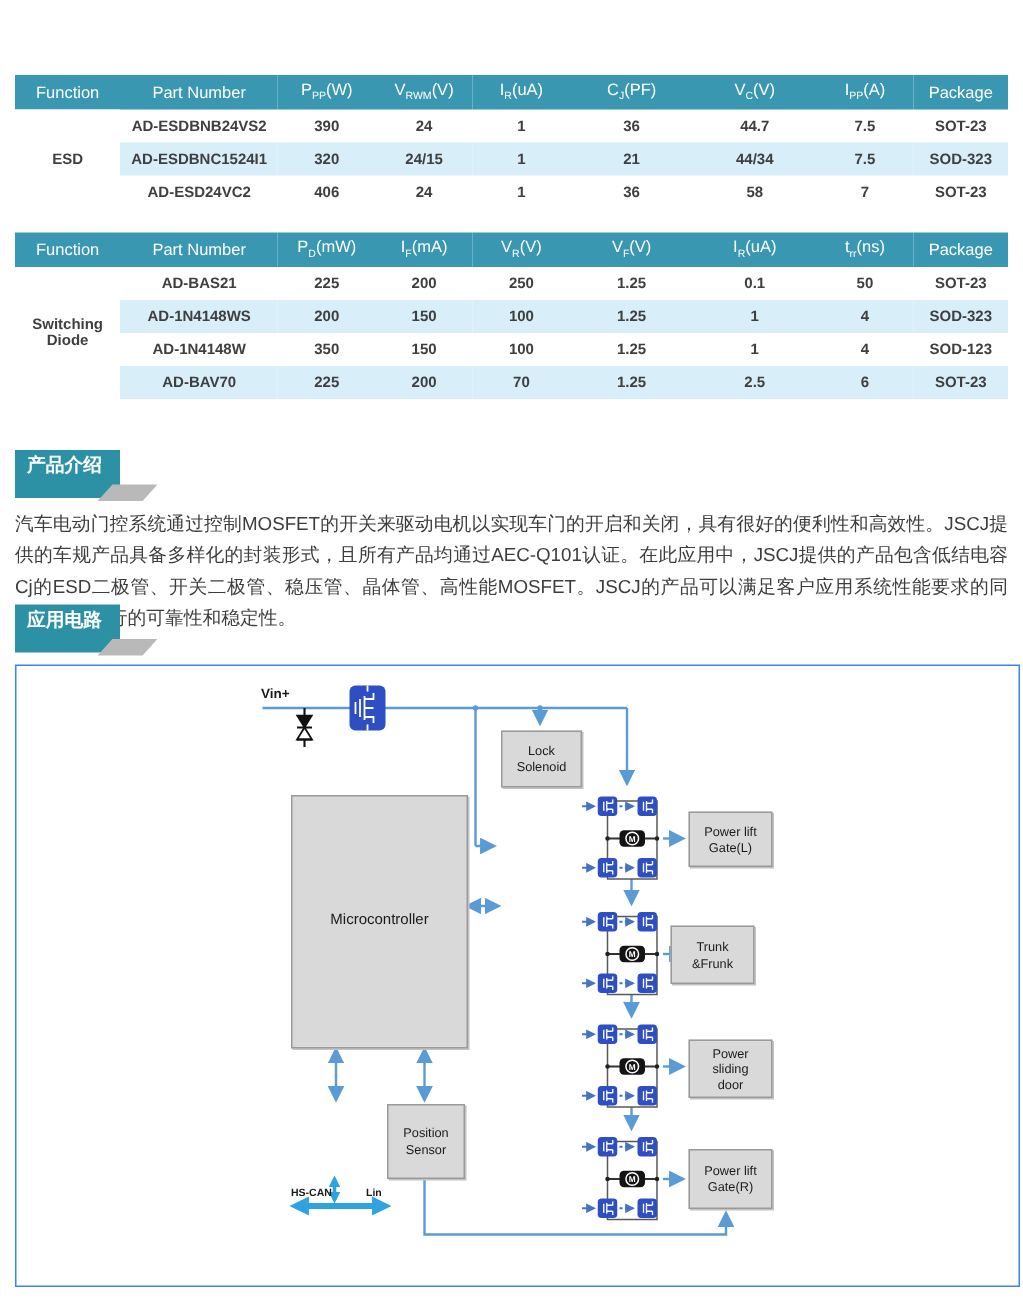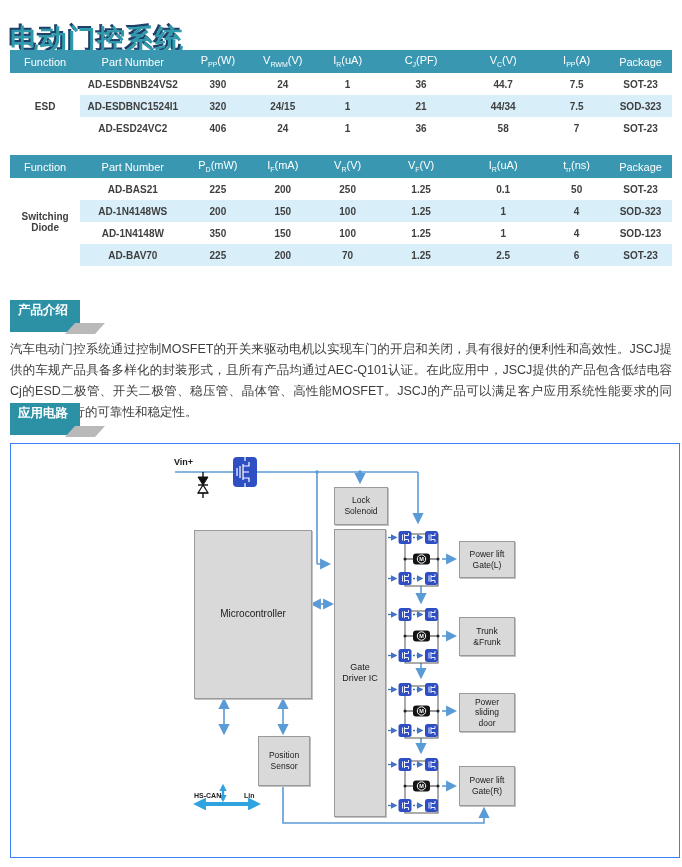--- a/index.html
+++ b/index.html
@@ -36,21 +36,20 @@
     align-items:center;justify-content:center;font-weight:normal;color:#1a1a1a;text-align:center;
     box-shadow:1px 1px 0 #c2c2c2;}
   .dbox div{line-height:1.25;}
   .lbl{position:absolute;font-weight:bold;color:#1a1a1a;}
 </style>
 </head>
 <body>
 
 <div class="page">
 
-  <h1 class="main-title">电动门控系统</h1>
 
   <table class="spec" id="table1">
     <colgroup>
         <col class="c-fn">
         <col class="c-pn">
         <col class="c-s">
         <col class="c-s">
         <col class="c-s">
       <col class="c-m">
         <col class="c-m">
@@ -369,40 +368,36 @@
 
     <div class="dbox" style="left:323px;top:43px;width:52px;height:36px;font-size:8.5px;">
       <div>Lock</div>
       <div>Solenoid</div>
     </div>
 
     <div class="dbox" style="left:183px;top:86px;width:116px;height:167px;font-size:10px;">
       <div>Microcontroller</div>
     </div>
 
-    <div class="dbox" style="left:323px;top:85px;width:50px;height:286px;font-size:9px;">
-      <div>Gate</div>
-      <div>Driver IC</div>
-    </div>
 
 
     <div class="dbox" style="left:247px;top:292px;width:50px;height:48px;font-size:8.5px;">
       <div>Position</div>
       <div>Sensor</div>
     </div>
 
     <div class="lbl" style="left:183px;top:348px;font-size:7px;">HS-CAN</div>
     <div class="lbl" style="left:233px;top:348px;font-size:7px;">Lin</div>
 
     <div id="output-boxes">
         <div class="dbox" style="left: 448px; top: 97px; width: 54px; height: 35px; font-size: 8.5px;">
           <div>Power lift</div>
           <div>Gate(L)</div>
         </div>
-        <div class="dbox" style="left: 448px; top: 173px; width: 54px; height: 37px; font-size: 8.5px;">
+        <div class="dbox" style="left: 436px; top: 173px; width: 54px; height: 37px; font-size: 8.5px;">
           <div>Trunk</div>
           <div>&amp;Frunk</div>
         </div>
         <div class="dbox" style="left: 448px; top: 249px; width: 54px; height: 37px; font-size: 8.5px;">
           <div>Power</div>
           <div>sliding</div>
           <div>door</div>
         </div>
         <div class="dbox" style="left: 448px; top: 322px; width: 54px; height: 38px; font-size: 8.5px;">
           <div>Power lift</div>

